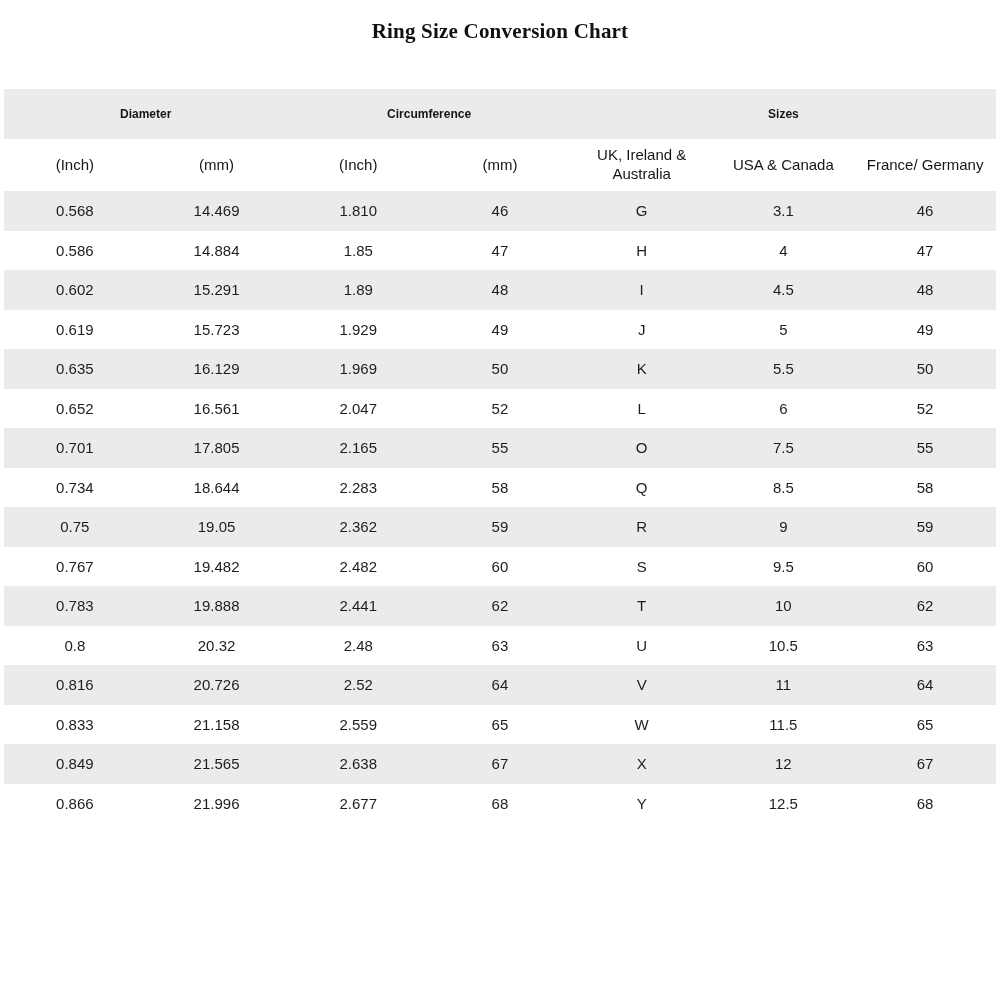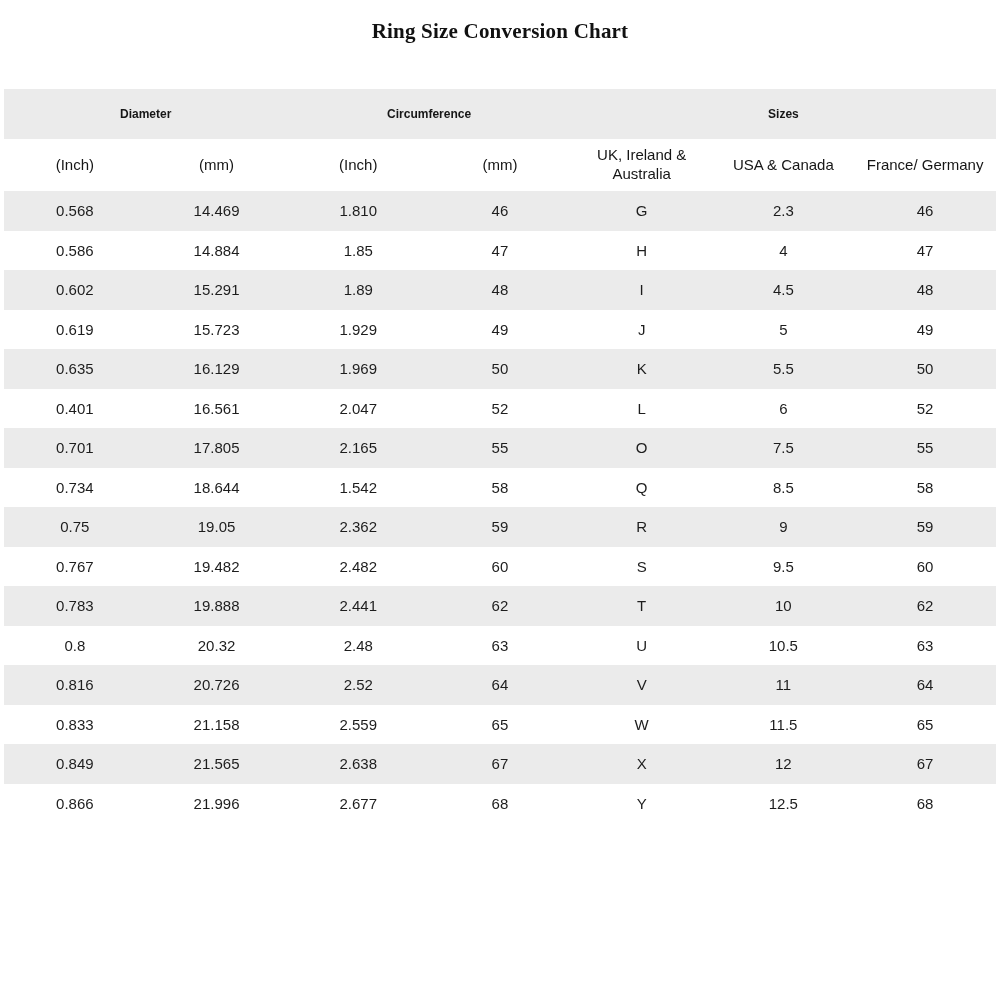--- a/index.html
+++ b/index.html
@@ -83,21 +83,21 @@
         <th class="sub-th">France/ Germany</th>
       </tr>
   </thead>
   <tbody>
       <tr>
         <td>0.568</td>
         <td>14.469</td>
         <td>1.810</td>
         <td>46</td>
         <td>G</td>
-        <td>2.3</td>
+        <td>3.1</td>
         <td>46</td>
       </tr>
       <tr>
         <td>0.586</td>
         <td>14.884</td>
         <td>1.85</td>
         <td>47</td>
         <td>H</td>
         <td>4</td>
         <td>47</td>
@@ -123,41 +123,41 @@
       <tr>
         <td>0.635</td>
         <td>16.129</td>
         <td>1.969</td>
         <td>50</td>
         <td>K</td>
         <td>5.5</td>
         <td>50</td>
       </tr>
       <tr>
-        <td>0.401</td>
+        <td>0.652</td>
         <td>16.561</td>
         <td>2.047</td>
         <td>52</td>
         <td>L</td>
         <td>6</td>
         <td>52</td>
       </tr>
       <tr>
         <td>0.701</td>
         <td>17.805</td>
         <td>2.165</td>
         <td>55</td>
         <td>O</td>
         <td>7.5</td>
         <td>55</td>
       </tr>
       <tr>
         <td>0.734</td>
         <td>18.644</td>
-        <td>1.542</td>
+        <td>2.283</td>
         <td>58</td>
         <td>Q</td>
         <td>8.5</td>
         <td>58</td>
       </tr>
       <tr>
         <td>0.75</td>
         <td>19.05</td>
         <td>2.362</td>
         <td>59</td>

